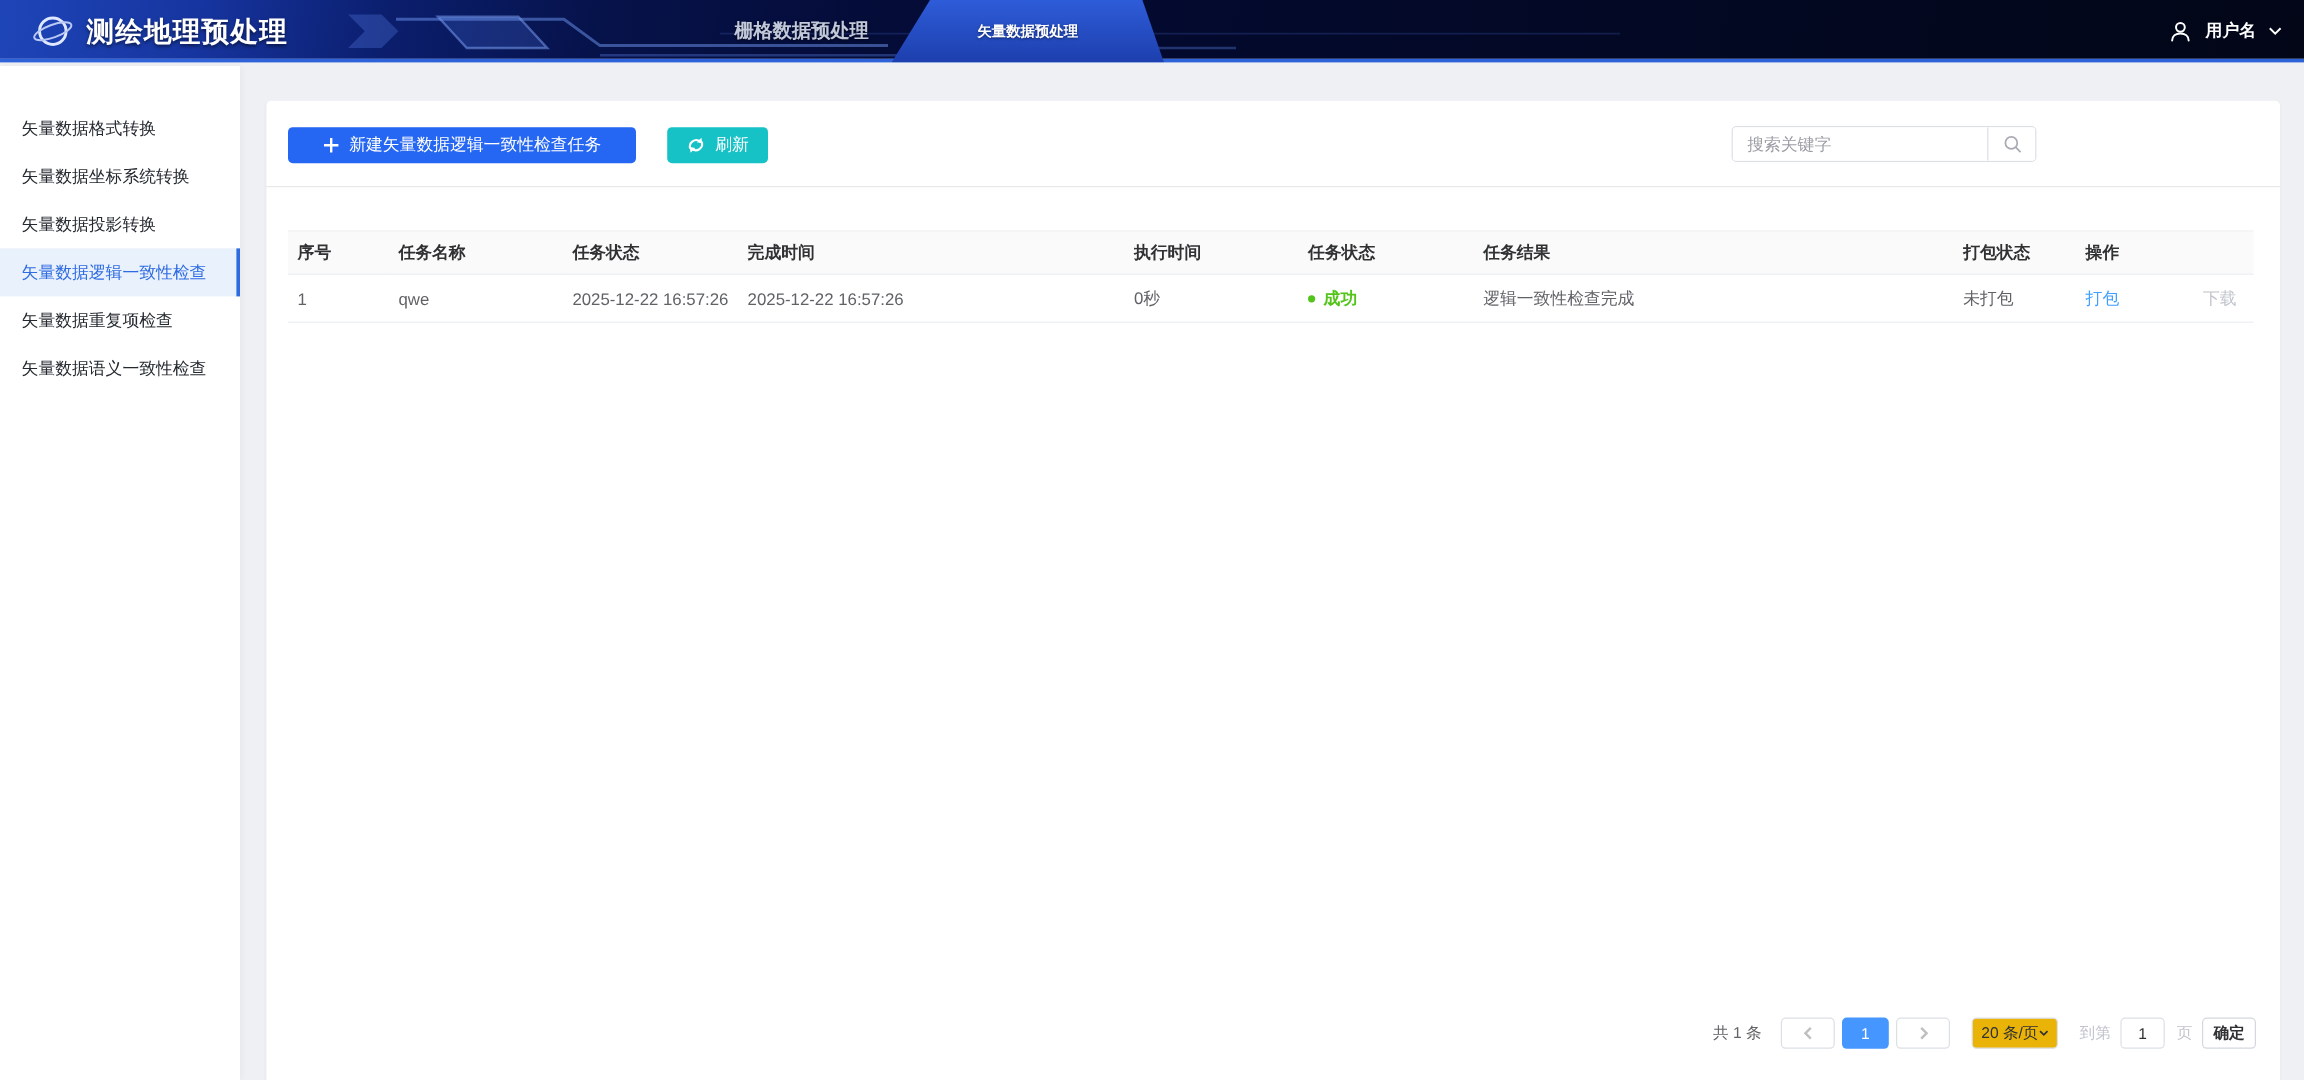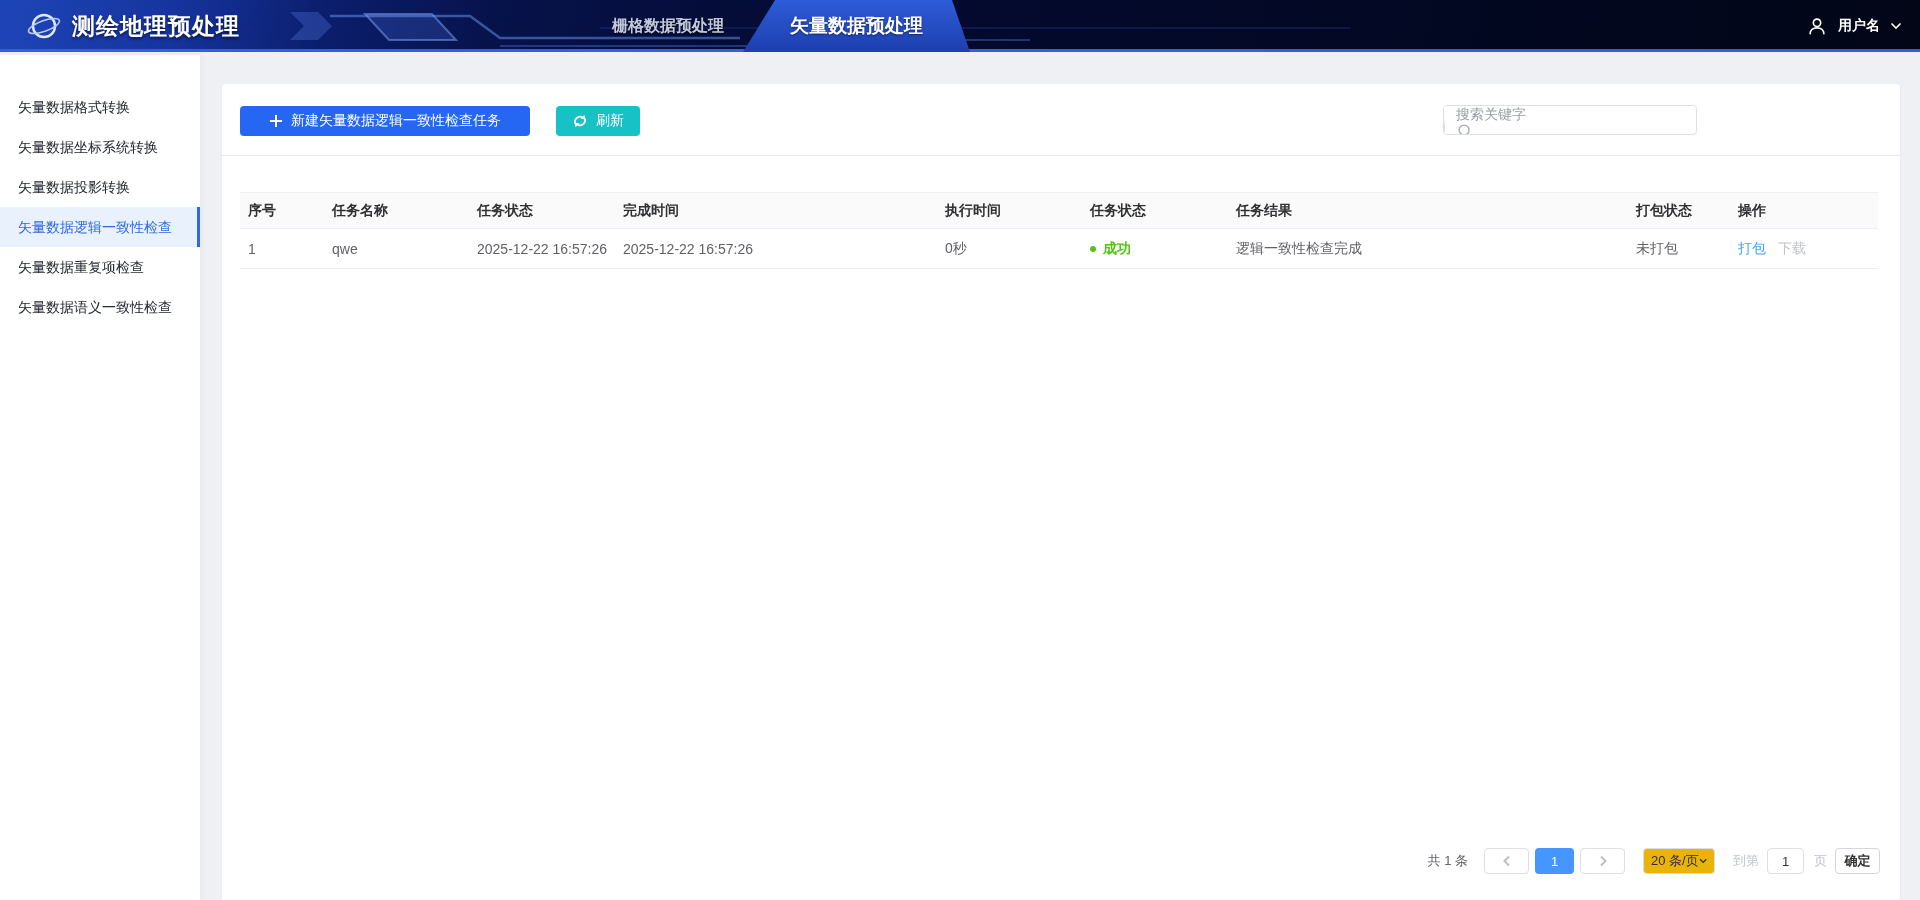--- a/index.html
+++ b/index.html
@@ -29,21 +29,21 @@
     position:absolute; left:600px; top:0; width:136px; height:52px;
     display:flex; align-items:center; justify-content:center;
     color:#c2c9da; font-size:16px; font-weight:700;
     text-shadow:0 1px 2px rgba(0,0,0,.6); cursor:pointer; white-space:nowrap;
   }
   .tab-active {
     position:absolute; left:743px; top:0; width:227px; height:52px;
     display:flex; align-items:center; justify-content:center;
     background:linear-gradient(180deg,#2e5cd8 0%,#1d3fae 100%);
     clip-path:polygon(32px 0, calc(100% - 18px) 0, 100% 100%, 0 100%);
-    color:#ffffff; font-size:19px; font-weight:700;
+    color:#ffffff; font-size:12px; font-weight:700;
     text-shadow:0 1px 2px rgba(0,0,0,.5); cursor:pointer; white-space:nowrap;
   }
   .user-area {
     position:absolute; right:18px; top:0; height:52px;
     display:flex; align-items:center; gap:10px; cursor:pointer;
   }
   .user-name { color:#fff; font-size:14px; font-weight:700; white-space:nowrap;text-align:center; }
 
   
   .sidebar {
@@ -71,21 +71,21 @@
   .btn {
     height:30px; border:none; border-radius:4px; color:#fff;
     font-size:14px; font-family:inherit; cursor:pointer;
     display:flex; align-items:center; gap:8px; padding:0 16px; white-space:nowrap;
   }
   .btn-primary { background:#2566f2; width:290px; justify-content:center; }
   .btn-teal { background:#16c2c6; }
   .search-box {
     position:absolute; top:21px; right:203px; width:254px; height:30px;
     border:1px solid #dcdfe6; border-radius:4px; background:#fff;
-    display:flex; align-items:stretch; overflow:hidden;flex-direction:column;
+    display:flex; align-items:stretch; overflow:hidden;
   }
   .search-input {
     flex:1; border:none; outline:none; padding:0 12px;
     font-size:14px; font-family:inherit; color:#303133; min-width:0;
   }
   .search-input::placeholder { color:#9a9da4; }
   .search-btn {
     width:40px; border:none; border-left:1px solid #dcdfe6; background:#fff;
     display:flex; align-items:center; justify-content:center; cursor:pointer;
   }
@@ -97,22 +97,22 @@
     height:36px; background:#fafafa; text-align:left; padding-left:8px;
     font-size:14px; font-weight:700; color:#303133;
     border-top:1px solid #f0f0f0; border-bottom:1px solid #ebeef5; white-space:nowrap;
   }
   .task-table td {
     height:40px; padding-left:8px; font-size:14px; color:#606266;
     border-bottom:1px solid #ebeef5; white-space:nowrap;
   }
   .status-ok { color:#52c41a; font-weight:700; display:inline-flex; align-items:center; gap:7px; }
   .status-dot { width:6px; height:6px; border-radius:50%; background:#52c41a; display:inline-block; }
-  .link-blue { color:#409eff; cursor:pointer; margin-right:8px; }
-  .link-disabled { color:#c0c4cc; cursor:default; }
+  .link-blue { color:#409eff; cursor:pointer; margin-right:22px; }
+  .link-disabled { color:#c0c4cc; cursor:default;margin-left:44px; }
 
   
   .pagination {
     position:absolute; right:20px; bottom:26px; height:26px;
     display:flex; align-items:center; font-size:13px; color:#606266;
   }
   .pg-total { margin-right:16px; white-space:nowrap; }
   .pg-btn {
     width:45px; height:26px; border:1px solid #dcdfe6; border-radius:4px; background:#fff;
     display:flex; align-items:center; justify-content:center; cursor:default;

